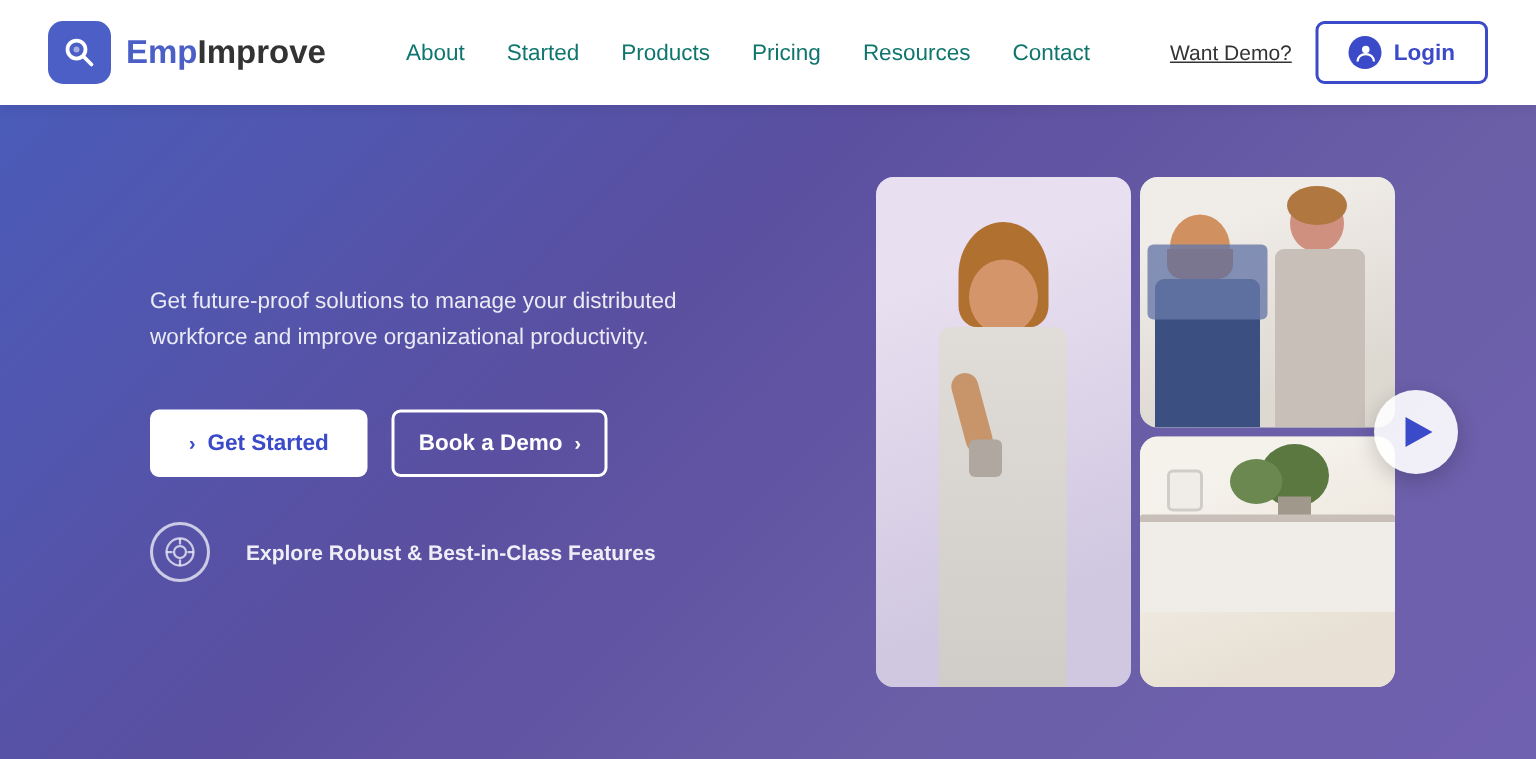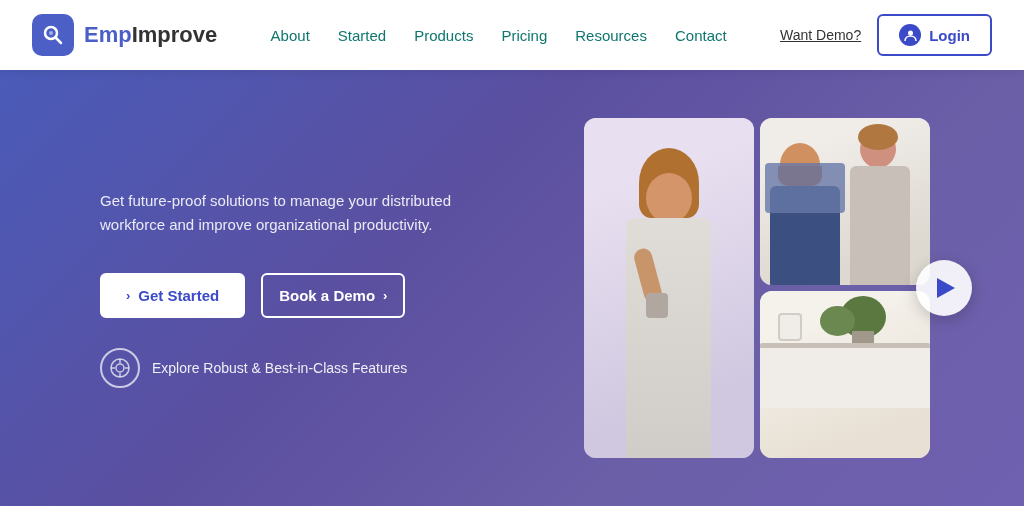--- a/index.html
+++ b/index.html
@@ -148,23 +148,24 @@
       border: 2px solid #fff;
       padding: 12px 16px;
       border-radius: 6px;
       font-size: 15px;
       font-weight: 700;
       cursor: pointer;
     }
     .explore-features {
       display: flex;
       align-items: center;
-      gap: 12px;
+      gap: 24px;
       color: rgba(255,255,255,0.9);
       font-size: 14px;
+      font-weight: bold;
     }
     .explore-icon {
       width: 40px;
       height: 40px;
       border: 2px solid rgba(255,255,255,0.7);
       border-radius: 50%;
       display: flex;
       align-items: center;
       justify-content: center;
       font-size: 18px;

